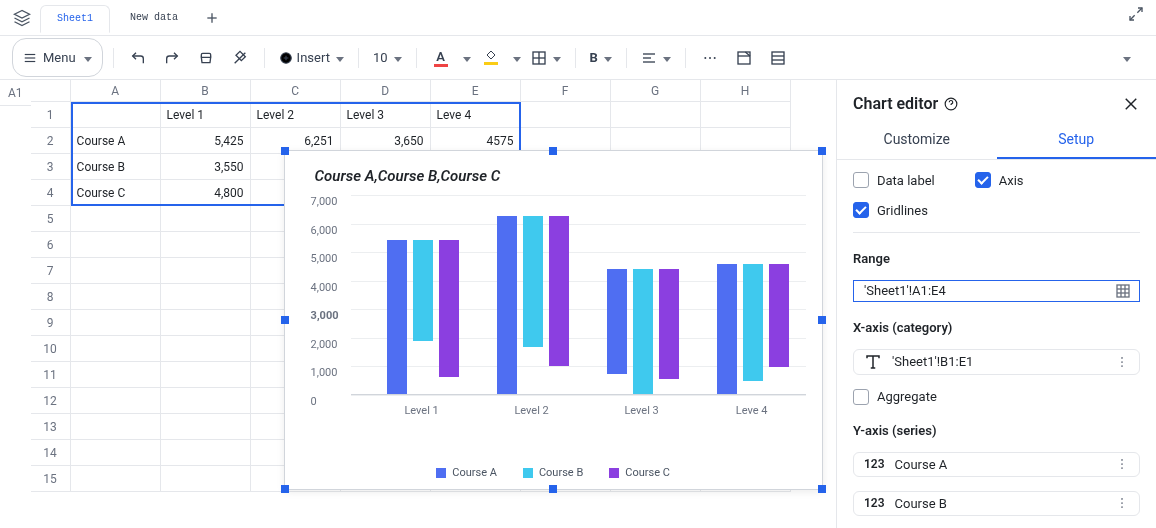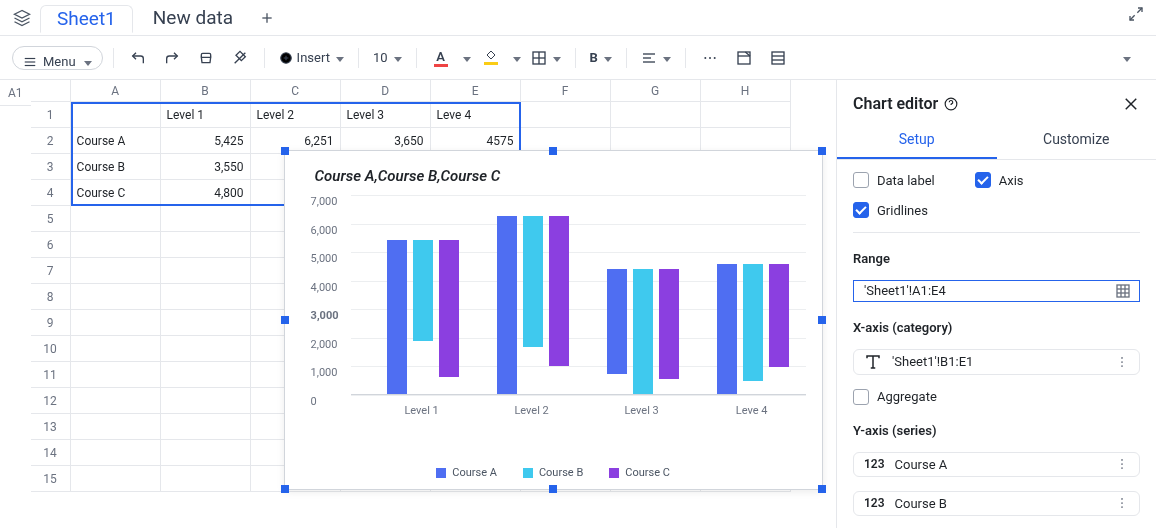--- a/index.html
+++ b/index.html
@@ -2,30 +2,30 @@
 <html><head>
 <meta charset="utf-8">
 <style>
 * { box-sizing: border-box; margin: 0; padding: 0; }
 body { font-family: -apple-system, BlinkMacSystemFont, 'Segoe UI', Roboto, sans-serif; font-size: 13px; color: #1f2328; background: #fff; overflow: hidden; width: 1156px; height: 528px; }
 .app { display: flex; flex-direction: column; height: 100%; }
 
 
 .tabs-row { display: flex; align-items: center; height: 36px; border-bottom: 1px solid #e5e7eb; padding: 0 8px; gap: 4px; position: relative; }
 .tabs-row .layers-icon { width: 28px; height: 28px; display:flex; align-items:center; justify-content:center; color:#4b5563; }
-.tab { display:flex; align-items:center; height:28px; padding:0 16px; border-radius:6px 6px 0 0; font-size:19px; cursor:pointer; color:#374151;}
+.tab { display:flex; align-items:center; height:28px; padding:0 16px; border-radius:6px 6px 0 0; font-size:10px; cursor:pointer; color:#374151;font-family:Liberation Mono, monospace;}
 .tab.active { color:#2563eb; background:#fff; border:1px solid #e5e7eb; border-bottom:1px solid #fff; position:relative; top:1px; }
 .tab-add { width:28px; height:28px; display:flex; align-items:center; justify-content:center; color:#4b5563; cursor:pointer; }
 .expand-icon { position:absolute; right:12px; top:6px; color:#4b5563; }
 
 
 .toolbar { display:flex; align-items:center; height:44px; padding:0 12px; gap:6px; border-bottom:1px solid #e5e7eb; }
 .tbtn { display:flex; align-items:center; justify-content:center; min-width:28px; height:28px; padding:0 4px; border-radius:4px; color:#374151; cursor:pointer; font-size:13px; gap:4px; }
 .tsep { width:1px; height:20px; background:#e5e7eb; margin:0 4px; }
-.menu-pill { border:1px solid #d1d5db; border-radius:14px; padding:0 10px; height:24px; display:flex; align-items:flex-end; gap:6px; }
+.menu-pill { border:1px solid #d1d5db; border-radius:14px; padding:0 10px; height:39px; display:flex; align-items:center; gap:6px; }
 .chev-down::after { content:""; display:inline-block; border-left:4px solid transparent; border-right:4px solid transparent; border-top:5px solid #6b7280; margin-left:2px; }
 
 
 .main { display:flex; flex:1; min-height:0; }
 .sheet-area { flex:1; display:flex; min-width:0; position:relative; }
 .namebox-row { height:26px; border-bottom:1px solid #e5e7eb; display:flex; align-items:center; padding:0 8px; font-size:12px; color:#6b7280; }
 
 
 .grid { position:relative; flex:1; overflow:hidden; }
 .col-headers { display:flex; position:absolute; left:40px; top:0; right:0; height:22px; }
@@ -497,22 +497,22 @@
             </svg>
         </h3>
         <div>
           <svg width="18" height="18" viewBox="0 0 24 24" stroke="currentColor" stroke-width="2">
               <line x1="5" y1="5" x2="19" y2="19"></line>
               <line x1="19" y1="5" x2="5" y2="19"></line>
             </svg>
         </div>
       </div>
       <div class="side-tabs">
+        <div class="stab">Customize</div>
         <div class="stab active">Setup</div>
-        <div class="stab">Customize</div>
       </div>
       <div class="side-body">
         <div class="chk-row">
           <div class="chk">
               <div class="chk-box"></div>
               <span>Data label</span>
             </div>
           <div class="chk">
               <div class="chk-box checked"></div>
               <span>Axis</span>

